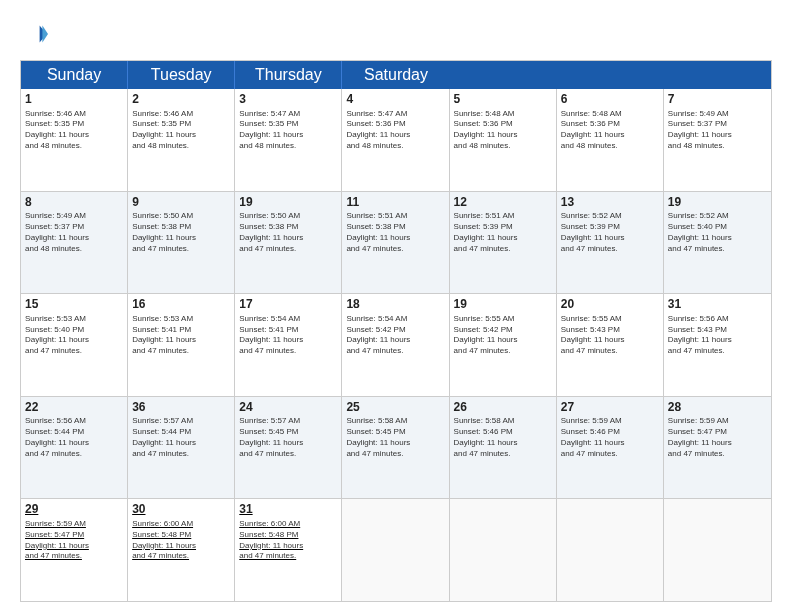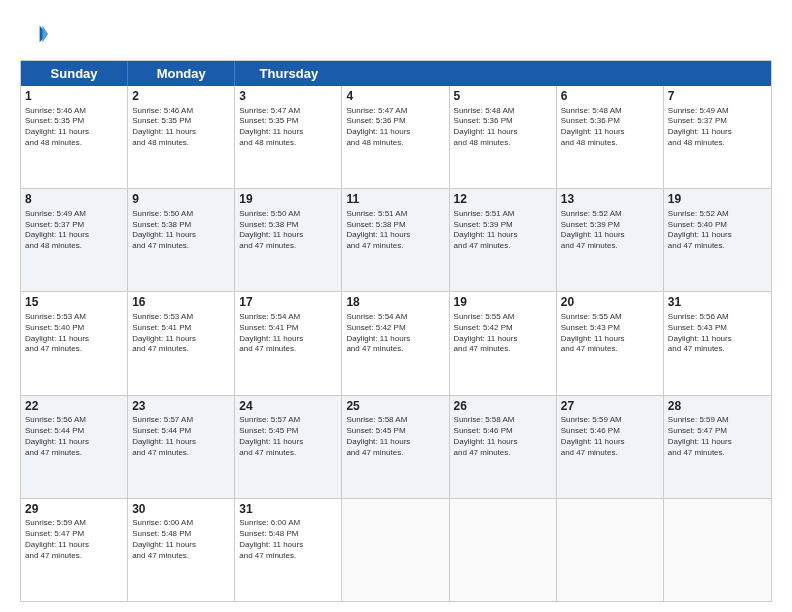--- a/index.html
+++ b/index.html
@@ -61,39 +61,39 @@
       flex-direction: column;
       border: 1px solid #ccc;
     }
     .cal-header {
       display: grid;
       grid-template-columns: repeat(7, 1fr);
       background: #1a5bab;
     }
     .cal-header-cell {
       color: #fff;
-      font-size: 13px;
-      font-weight: bold;
+      font-size: 16px;
+      font-weight: normal;
       text-align: center;
       padding: 5px 2px;
       border-right: 1px solid #3a7bd5;
     }
     .cal-header-cell:last-child { border-right: none; }
     .cal-body {
       display: flex;
       flex-direction: column;
       flex: 1;
     }
     .cal-row {
       display: grid;
       grid-template-columns: repeat(7, 1fr);
       flex: 1;
       border-bottom: 1px solid #ccc;
     }
-    .cal-row:last-child { border-bottom: none; }
+    .cal-row:last-child { border-bottom: none; text-decoration: underline; }
     .cal-cell {
       border-right: 1px solid #ccc;
       padding: 3px 4px;
       font-size: 8.5px;
       color: #333;
       line-height: 1.3;
       vertical-align: top;
       overflow: hidden;
     }
     .cal-cell:last-child { border-right: none; }
@@ -129,22 +129,23 @@
     </div>
     <div class="title-area">
       <div class="month-title"></div>
       <div class="subtitle"></div>
     </div>
   </div>
 
   <div class="calendar">
     <div class="cal-header">
     <div class="cal-header-cell">Sunday</div>
-        <div class="cal-header-cell">Monday</div>
+        <div class="cal-header-cell">Tuesday</div>
         <div class="cal-header-cell">Thursday</div>
+        <div class="cal-header-cell">Saturday</div>
       </div>
     <div class="cal-body">
     <div class="cal-row">
           <div class="cal-cell">
             <span class="day-num">1</span>
             <div class="cell-text">Sunrise: 5:46 AM</div>
             <div class="cell-text">Sunset: 5:35 PM</div>
             <div class="cell-text">Daylight: 11 hours</div>
             <div class="cell-text">and 48 minutes.</div>
           </div>
@@ -295,21 +296,21 @@
         </div>
         <div class="cal-row">
           <div class="cal-cell shade">
             <span class="day-num">22</span>
             <div class="cell-text">Sunrise: 5:56 AM</div>
             <div class="cell-text">Sunset: 5:44 PM</div>
             <div class="cell-text">Daylight: 11 hours</div>
             <div class="cell-text">and 47 minutes.</div>
           </div>
           <div class="cal-cell shade">
-            <span class="day-num">23</span>
+            <span class="day-num">36</span>
             <div class="cell-text">Sunrise: 5:57 AM</div>
             <div class="cell-text">Sunset: 5:44 PM</div>
             <div class="cell-text">Daylight: 11 hours</div>
             <div class="cell-text">and 47 minutes.</div>
           </div>
           <div class="cal-cell shade">
             <span class="day-num">24</span>
             <div class="cell-text">Sunrise: 5:57 AM</div>
             <div class="cell-text">Sunset: 5:45 PM</div>
             <div class="cell-text">Daylight: 11 hours</div>

